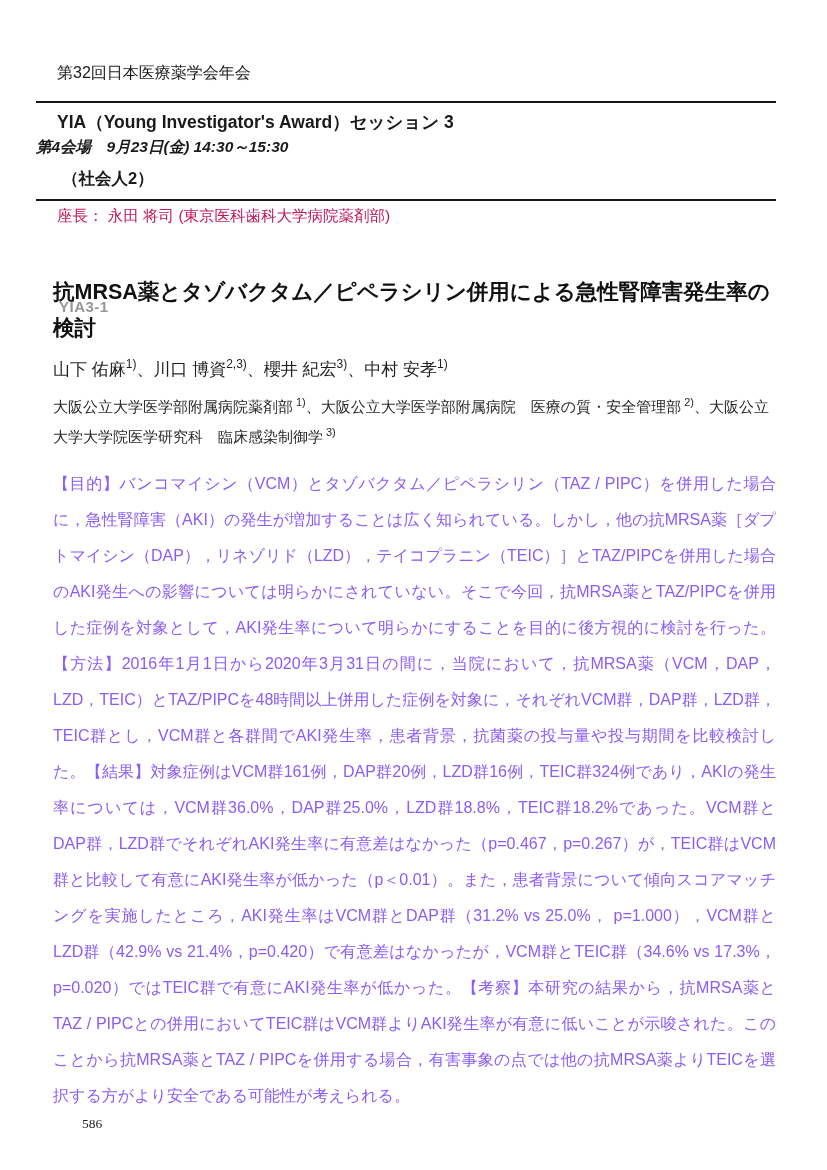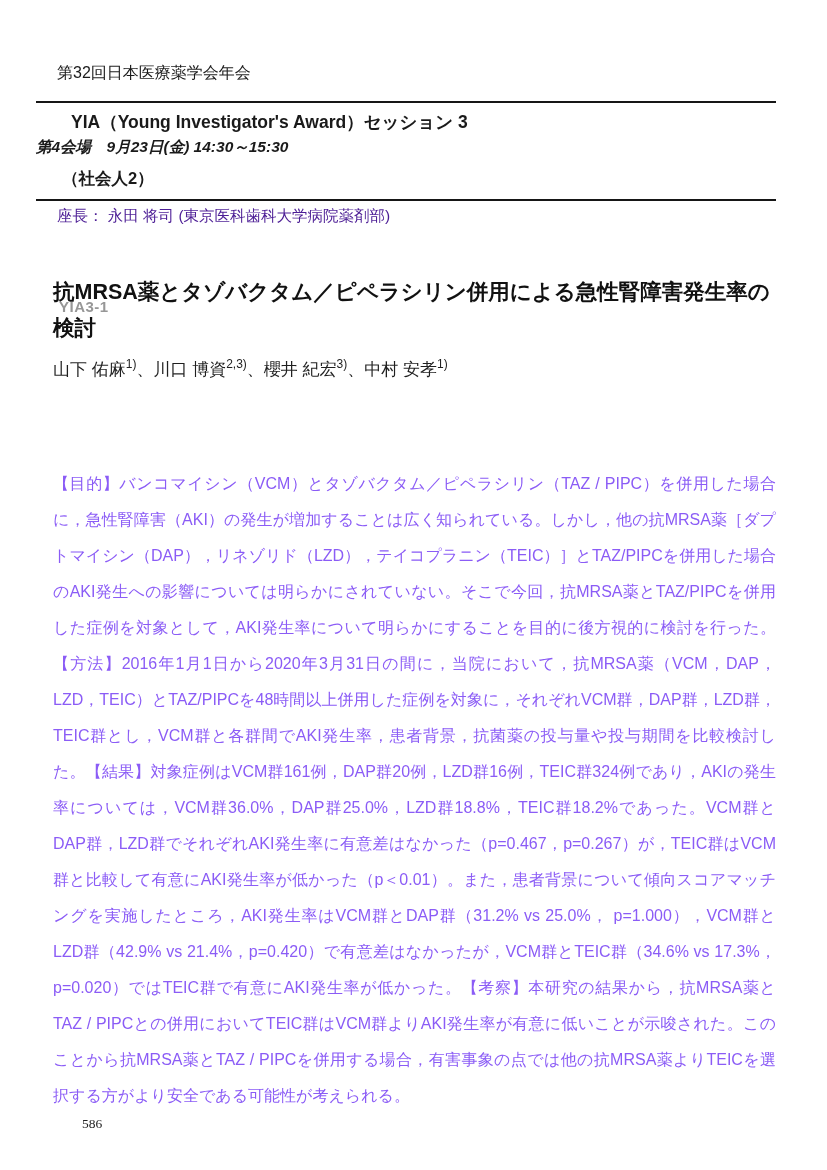--- a/index.html
+++ b/index.html
@@ -27,21 +27,21 @@
     left: 36px;
     width: 740px;
     height: 2px;
     background: #161616;
   }
   .rule-1 { top: 101px; }
   .rule-2 { top: 199px; }
   .session-title {
     position: absolute;
     top: 110px;
-    left: 71px;
+    left: 57px;
     font-size: 17.5px;
     font-weight: 700;
     text-align: right;
   }
   .venue {
     position: absolute;
     top: 137px;
     left: 36px;
     width: 726px;
     text-align: left;
@@ -54,21 +54,21 @@
     top: 168px;
     left: 62px;
     font-size: 16.5px;
     font-weight: 700;
   }
   .chair {
     position: absolute;
     top: 206px;
     left: 57px;
     font-size: 15.5px;
-    color: #4c1d95;
+    color: #be185d;
   }
   .abstract-id {
     position: absolute;
     top: 254px;
     left: 59px;
     font-size: 15px;
     font-weight: 700;
     color: #979797;
     letter-spacing: 0.5px;
     margin-top: 44px;
@@ -150,18 +150,21 @@
   <div class="chair">座長： 永田 将司 (東京医科歯科大学病院薬剤部)</div>
 
   <div class="abstract-id">YIA3-1</div>
 
   <h1 class="abstract-title">抗MRSA薬とタゾバクタム／ピペラシリン併用による急性腎障害発生率の検討</h1>
 
   <div class="authors">
     <span>山下 佑麻</span><sup>1)</sup><span>、</span><span>川口 博資</span><sup>2,3)</sup><span>、</span><span>櫻井 紀宏</span><sup>3)</sup><span>、</span><span>中村 安孝</span><sup>1)</sup>
   </div>
 
+  <div class="affiliations">
+    <span>大阪公立大学医学部附属病院薬剤部</span><sup>1)</sup><span>、</span><span>大阪公立大学医学部附属病院　医療の質・安全管理部</span><sup>2)</sup><span>、</span><span>大阪公立大学大学院医学研究科　臨床感染制御学</span><sup>3)</sup>
+  </div>
 
   <p class="body-text">【目的】バンコマイシン（VCM）とタゾバクタム／ピペラシリン（TAZ / PIPC）を併用した場合に，急性腎障害（AKI）の発生が増加することは広く知られている。しかし，他の抗MRSA薬［ダプトマイシン（DAP），リネゾリド（LZD），テイコプラニン（TEIC）］とTAZ/PIPCを併用した場合のAKI発生への影響については明らかにされていない。そこで今回，抗MRSA薬とTAZ/PIPCを併用した症例を対象として，AKI発生率について明らかにすることを目的に後方視的に検討を行った。【方法】2016年1月1日から2020年3月31日の間に，当院において，抗MRSA薬（VCM，DAP，LZD，TEIC）とTAZ/PIPCを48時間以上併用した症例を対象に，それぞれVCM群，DAP群，LZD群，TEIC群とし，VCM群と各群間でAKI発生率，患者背景，抗菌薬の投与量や投与期間を比較検討した。【結果】対象症例はVCM群161例，DAP群20例，LZD群16例，TEIC群324例であり，AKIの発生率については，VCM群36.0%，DAP群25.0%，LZD群18.8%，TEIC群18.2%であった。VCM群とDAP群，LZD群でそれぞれAKI発生率に有意差はなかった（p=0.467，p=0.267）が，TEIC群はVCM群と比較して有意にAKI発生率が低かった（p＜0.01）。また，患者背景について傾向スコアマッチングを実施したところ，AKI発生率はVCM群とDAP群（31.2% vs 25.0%， p=1.000），VCM群とLZD群（42.9% vs 21.4%，p=0.420）で有意差はなかったが，VCM群とTEIC群（34.6% vs 17.3%，p=0.020）ではTEIC群で有意にAKI発生率が低かった。【考察】本研究の結果から，抗MRSA薬とTAZ / PIPCとの併用においてTEIC群はVCM群よりAKI発生率が有意に低いことが示唆された。このことから抗MRSA薬とTAZ / PIPCを併用する場合，有害事象の点では他の抗MRSA薬よりTEICを選択する方がより安全である可能性が考えられる。</p>
 
   <div class="page-number">586</div>
 
 </div>
 
 </body></html>

